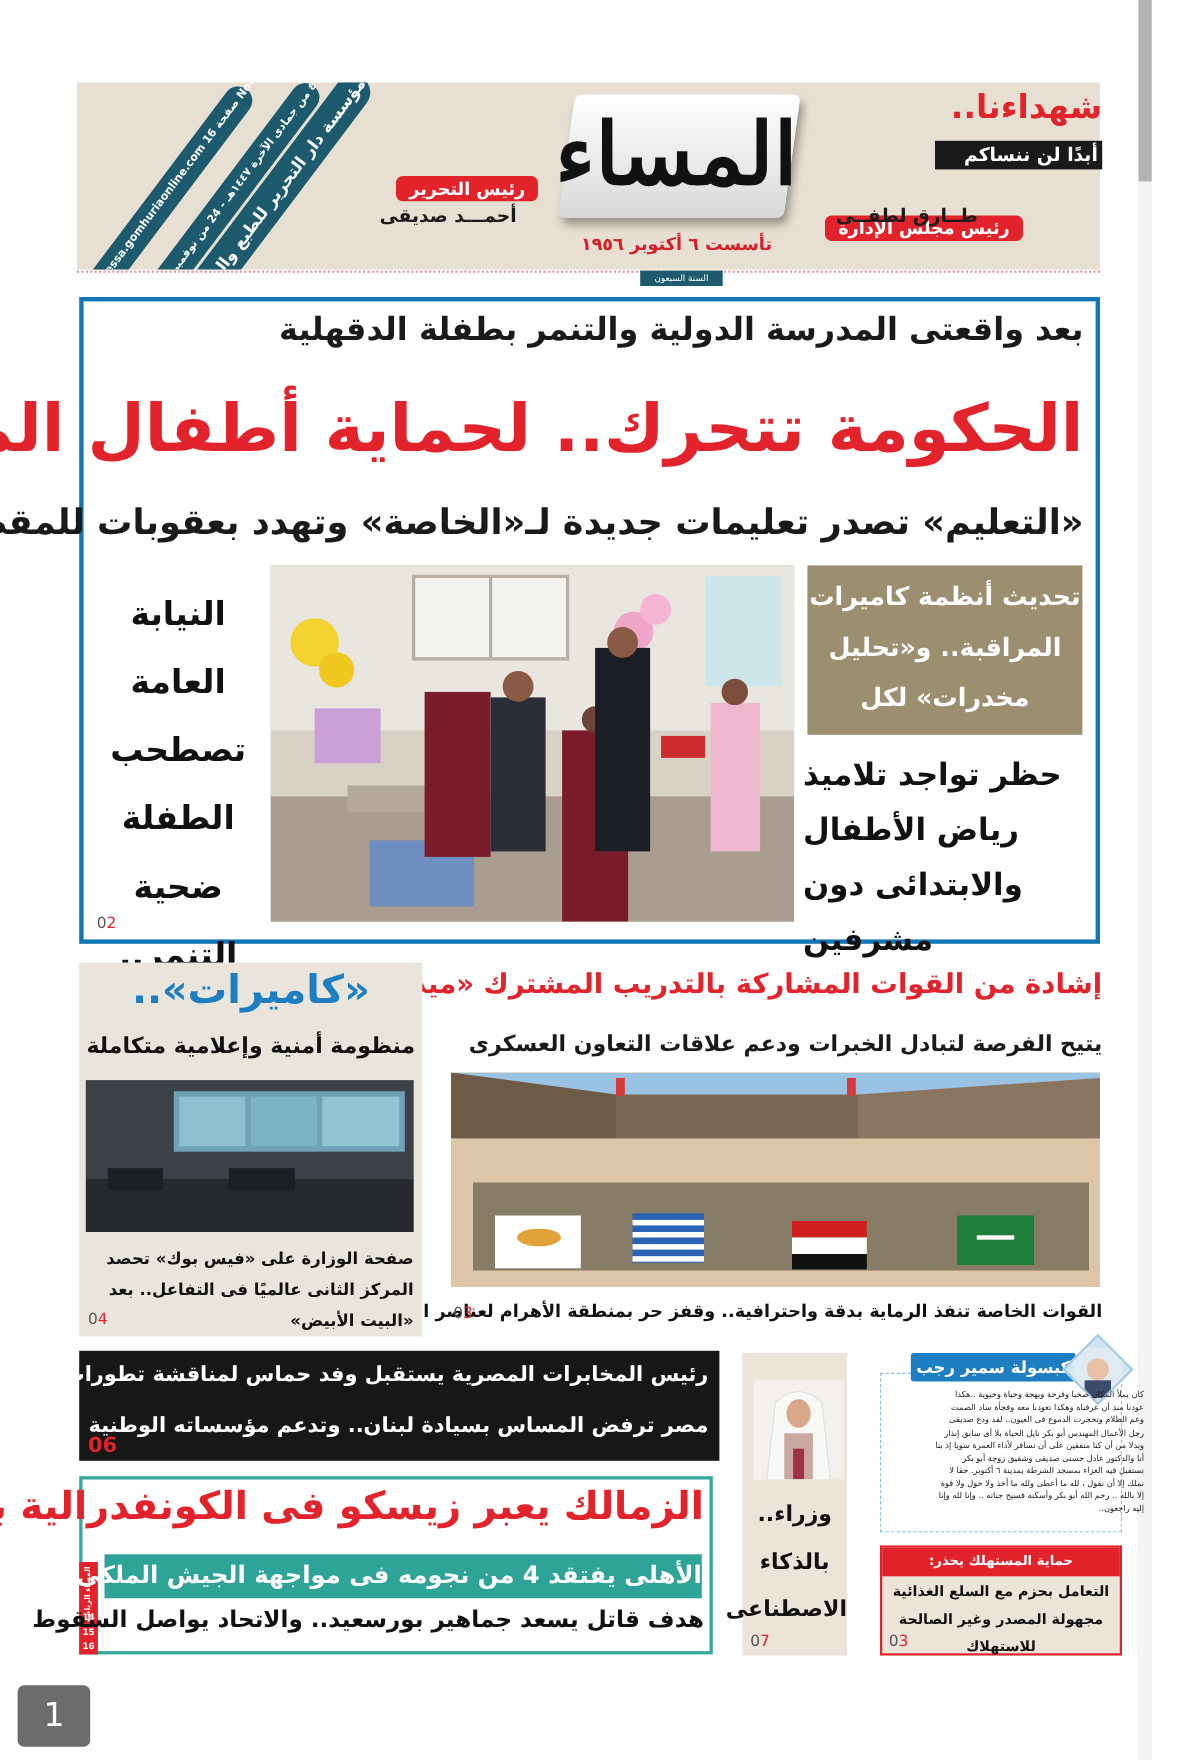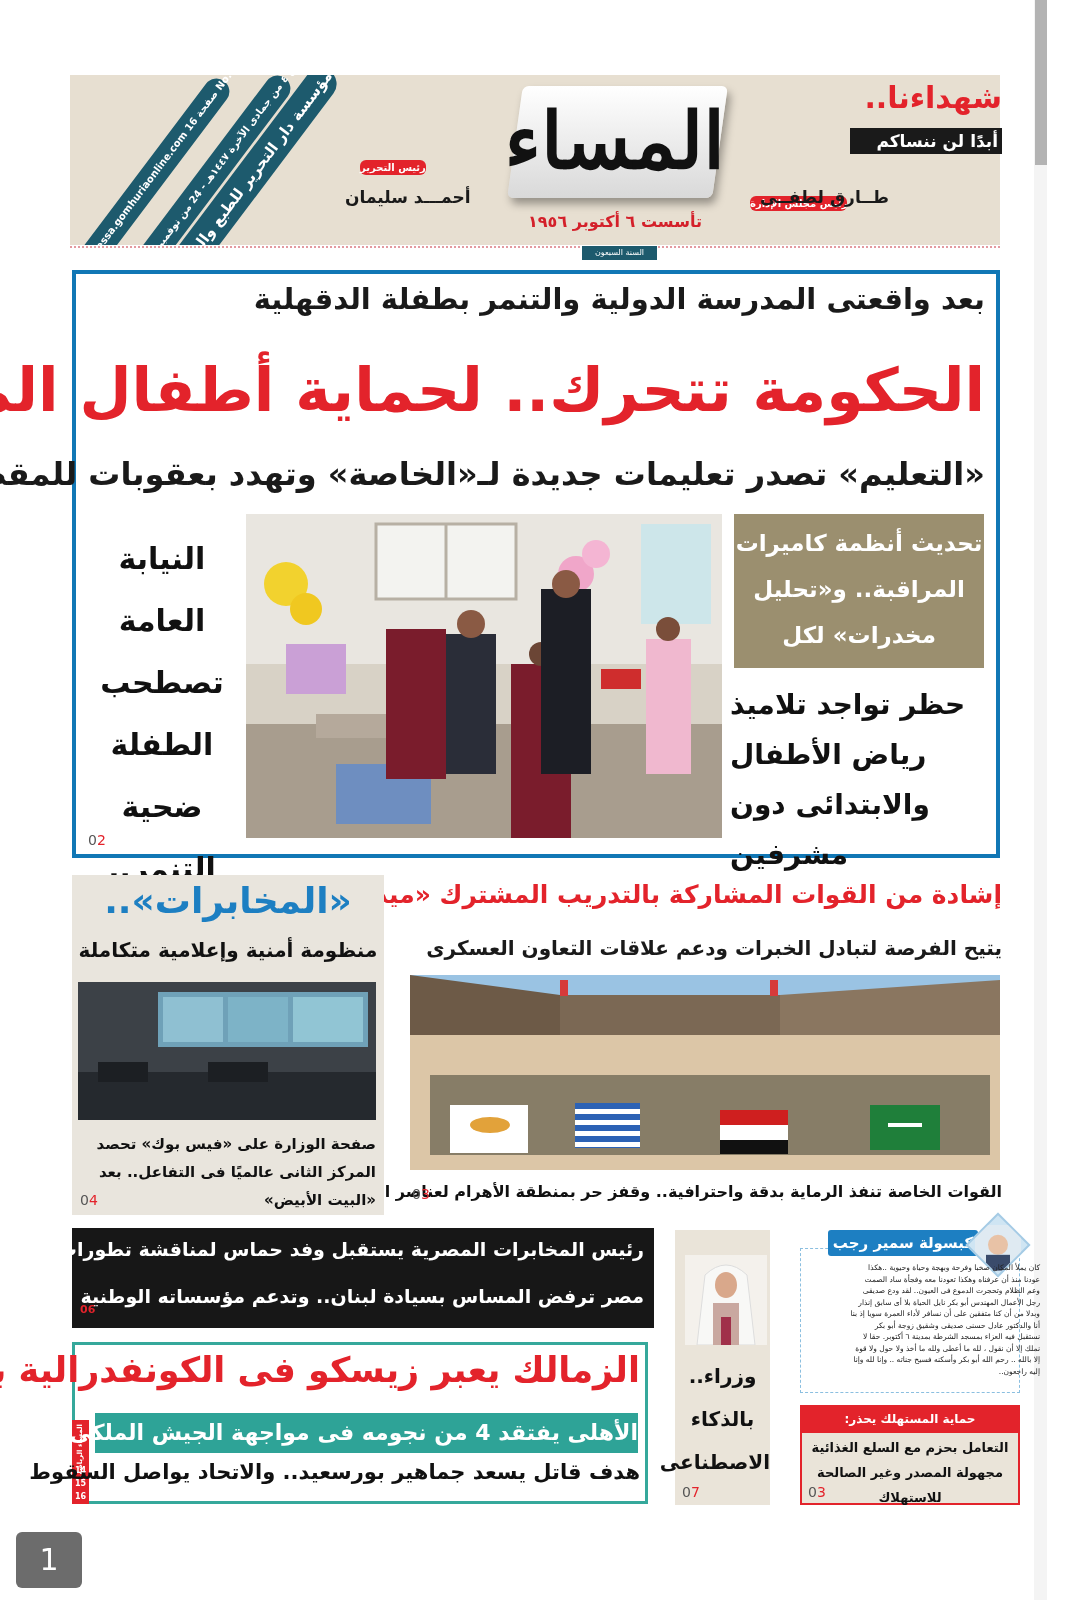--- a/index.html
+++ b/index.html
@@ -13,21 +13,21 @@
   .scrollbar-thumb { left: 1035px; top: 0; width: 12px; height: 165px; background: #b3b3b3; }
 
   
   .masthead { left: 70px; top: 75px; width: 930px; height: 170px; background: #e7dfd1; overflow: hidden; }
   .masthead-dots { left: 70px; top: 246px; width: 930px; height: 0; border-top: 2px dotted #e39aa0; }
   .diag-band { position: absolute; background: #1d5a6d; color: #fff; transform: rotate(-53deg); transform-origin: center; text-align: center; white-space: nowrap; border-radius: 16px; font-weight: bold; }
   .band1 { left: -30px; top: 85px; width: 230px; height: 26px; font-size: 10px; line-height: 26px; }
   .band2 { left: 15px; top: 90px; width: 250px; height: 26px; font-size: 10px; line-height: 26px; }
   .band3 { left: 60px; top: 80px; width: 250px; height: 32px; font-size: 15px; line-height: 32px; }
 
-  .role-pill { position: absolute; background: #e3232b; color: #fff; font-size: 10px; font-weight: bold; border-radius: 6px; padding: 2px 0; direction: rtl; }
+  .role-pill { position: absolute; background: #e3232b; color: #fff; font-size: 16px; font-weight: bold; border-radius: 6px; padding: 2px 12px; direction: rtl; }
   .person-name { position: absolute; font-size: 17px; font-weight: bold; color: #1a1a1a; direction: rtl; white-space: nowrap; }
 
   .logo-box { left: 505px; top: 78px; width: 220px; height: 125px; }
   .logo-shadow { position: absolute; left: 10px; top: 8px; width: 205px; height: 112px; background: linear-gradient(180deg,#ffffff,#d9d9d9); border-radius: 6px; box-shadow: 4px 6px 8px rgba(0,0,0,0.35); transform: skewX(-8deg); }
   .logo-text { position: absolute; left: 0; top: 0; width: 220px; height: 125px; font-size: 78px; font-weight: bold; color: #111; text-align: center; line-height: 125px; direction: rtl; letter-spacing: -3px; font-family: "DejaVu Serif", serif; }
   .founded { left: 505px; top: 212px; width: 220px; font-size: 16px; font-weight: bold; color: #d4202a; text-align: center; direction: rtl; }
   .year-tag { left: 582px; top: 246px; width: 75px; height: 14px; background: #1d5a6d; color: #fff; font-size: 8px; text-align: center; line-height: 14px; direction: rtl; }
 
   .martyrs-top { left: 852px; top: 80px; width: 150px; font-size: 30px; font-weight: bold; color: #e3232b; direction: rtl; text-align: right; white-space: nowrap; }
   .martyrs-bar { left: 850px; top: 128px; width: 152px; height: 26px; background: #1a1a1a; color: #fff; font-size: 17px; font-weight: bold; line-height: 26px; direction: rtl; text-align: right; padding-right: 4px; white-space: nowrap; overflow: hidden; }
@@ -54,21 +54,21 @@
   .dakh-box { left: 72px; top: 875px; width: 312px; height: 340px; background: #e9e5dd; }
   .dakh-title { left: 72px; top: 880px; width: 312px; font-size: 36px; font-weight: bold; color: #1d7fc2; direction: rtl; text-align: center; }
   .dakh-sub { left: 72px; top: 938px; width: 312px; font-size: 20px; font-weight: bold; direction: rtl; text-align: center; white-space: nowrap; color: #111; }
   .dakh-photo { left: 78px; top: 982px; width: 298px; height: 138px; overflow: hidden; background: #3b3f44; }
   .dakh-caption { left: 78px; top: 1130px; width: 298px; font-size: 15px; font-weight: bold; direction: rtl; text-align: right; line-height: 28px; color: #111; }
 
   
   .black-band { left: 72px; top: 1228px; width: 582px; height: 100px; background: #171717; }
   .black-line1 { left: 76px; top: 1238px; width: 568px; font-size: 19px; font-weight: bold; color: #fff; direction: rtl; text-align: right; white-space: nowrap; }
   .black-line2 { left: 110px; top: 1285px; width: 534px; font-size: 19px; font-weight: bold; color: #fff; direction: rtl; text-align: right; white-space: nowrap; }
-  .red-circle-ref { left: 80px; top: 1303px; font-size: 11px; color: #e3232b; font-weight: bold; }
+  .red-circle-ref { left: 80px; top: 1303px; font-size: 19px; color: #e3232b; font-weight: bold; }
 
   
   .sports-box { left: 72px; top: 1342px; width: 576px; height: 162px; border: 3px solid #35a89b; background: #fff; }
   .sports-side { left: 72px; top: 1420px; width: 17px; height: 84px; background: #e3232b; color: #fff; font-size: 8px; font-weight: bold; }
   .sports-side-label { position: absolute; left: 0; top: 4px; width: 17px; height: 46px; writing-mode: vertical-rl; transform: rotate(180deg); text-align: center; font-size: 7px; line-height: 17px; white-space: nowrap; direction: rtl; }
   .sports-pages { position: absolute; left: 0; top: 44px; width: 17px; text-align: center; font-size: 8px; line-height: 13px; }
   .sports-headline { left: 95px; top: 1350px; width: 545px; font-size: 35px; font-weight: bold; color: #e3232b; direction: rtl; text-align: center; white-space: nowrap; }
   .sports-bar { left: 95px; top: 1413px; width: 543px; height: 40px; background: #2ea397; color: #fff; font-size: 22px; font-weight: bold; direction: rtl; text-align: center; line-height: 40px; white-space: nowrap; }
   .sports-sub { left: 95px; top: 1460px; width: 545px; font-size: 21px; font-weight: bold; direction: rtl; text-align: center; white-space: nowrap; color: #111; }
 
@@ -95,21 +95,21 @@
 
 <div class="abs scrollbar-track"></div>
 <div class="abs scrollbar-thumb"></div>
 
 <div class="abs masthead">
   <div class="diag-band band1">almessa.gomhuriaonline.com  16 صفحة  No.25045</div>
   <div class="diag-band band2">الاثنين ٤ من جمادى الآخرة ١٤٤٧هـ - 24 من نوفمبر 2025م</div>
   <div class="diag-band band3">مؤسسة دار التحرير للطبع والنشر</div>
 
   <span class="role-pill" style="left:290px;top:85px;">رئيس التحرير</span>
-  <span class="person-name" style="left:275px;top:112px;">أحمـــد سليمان</span>
+  <span class="person-name" style="left:275px;top:112px;">أحمـــد صديقى</span>
 
   <span class="role-pill" style="left:680px;top:85px;margin-top:36px;">رئيس مجلس الإدارة</span>
   <span class="person-name" style="left:690px;top:112px;">طــارق لطفــى</span>
 </div>
 
 <div class="abs logo-box">
   <div class="logo-shadow"></div>
   <div class="logo-text">المساء</div>
 </div>
 <div class="abs founded">تأسست ٦ أكتوبر ١٩٥٦</div>
@@ -184,21 +184,21 @@
     <rect x="460" y="130" width="70" height="45" fill="#1f7f3a"></rect>
     <rect x="478" y="148" width="34" height="4" fill="#fff"></rect>
   </svg>
 </div>
 <div class="abs mil-caption">القوات الخاصة تنفذ الرماية بدقة واحترافية.. وقفز حر بمنطقة الأهرام لعناصر المظلات</div>
 <div class="page-ref" style="left:412px;top:1186px;">
   <span>0</span><span class="accent">3</span>
 </div>
 
 <div class="abs dakh-box"></div>
-<div class="abs dakh-title">«المخابرات»..</div>
+<div class="abs dakh-title">«كاميرات»..</div>
 <div class="abs dakh-sub">منظومة أمنية وإعلامية متكاملة</div>
 <div class="abs dakh-photo">
   <svg width="298" height="138" viewBox="0 0 298 138">
     <rect width="298" height="138" fill="#3c4147"></rect>
     <rect x="80" y="10" width="210" height="55" fill="#6fa1b8"></rect>
     <rect x="85" y="15" width="60" height="45" fill="#8fc0d2"></rect>
     <rect x="150" y="15" width="60" height="45" fill="#7db3c7"></rect>
     <rect x="215" y="15" width="70" height="45" fill="#91c5d4"></rect>
     <rect x="0" y="90" width="298" height="48" fill="#25292e"></rect>
     <rect x="20" y="80" width="50" height="20" fill="#1c1f23"></rect>

